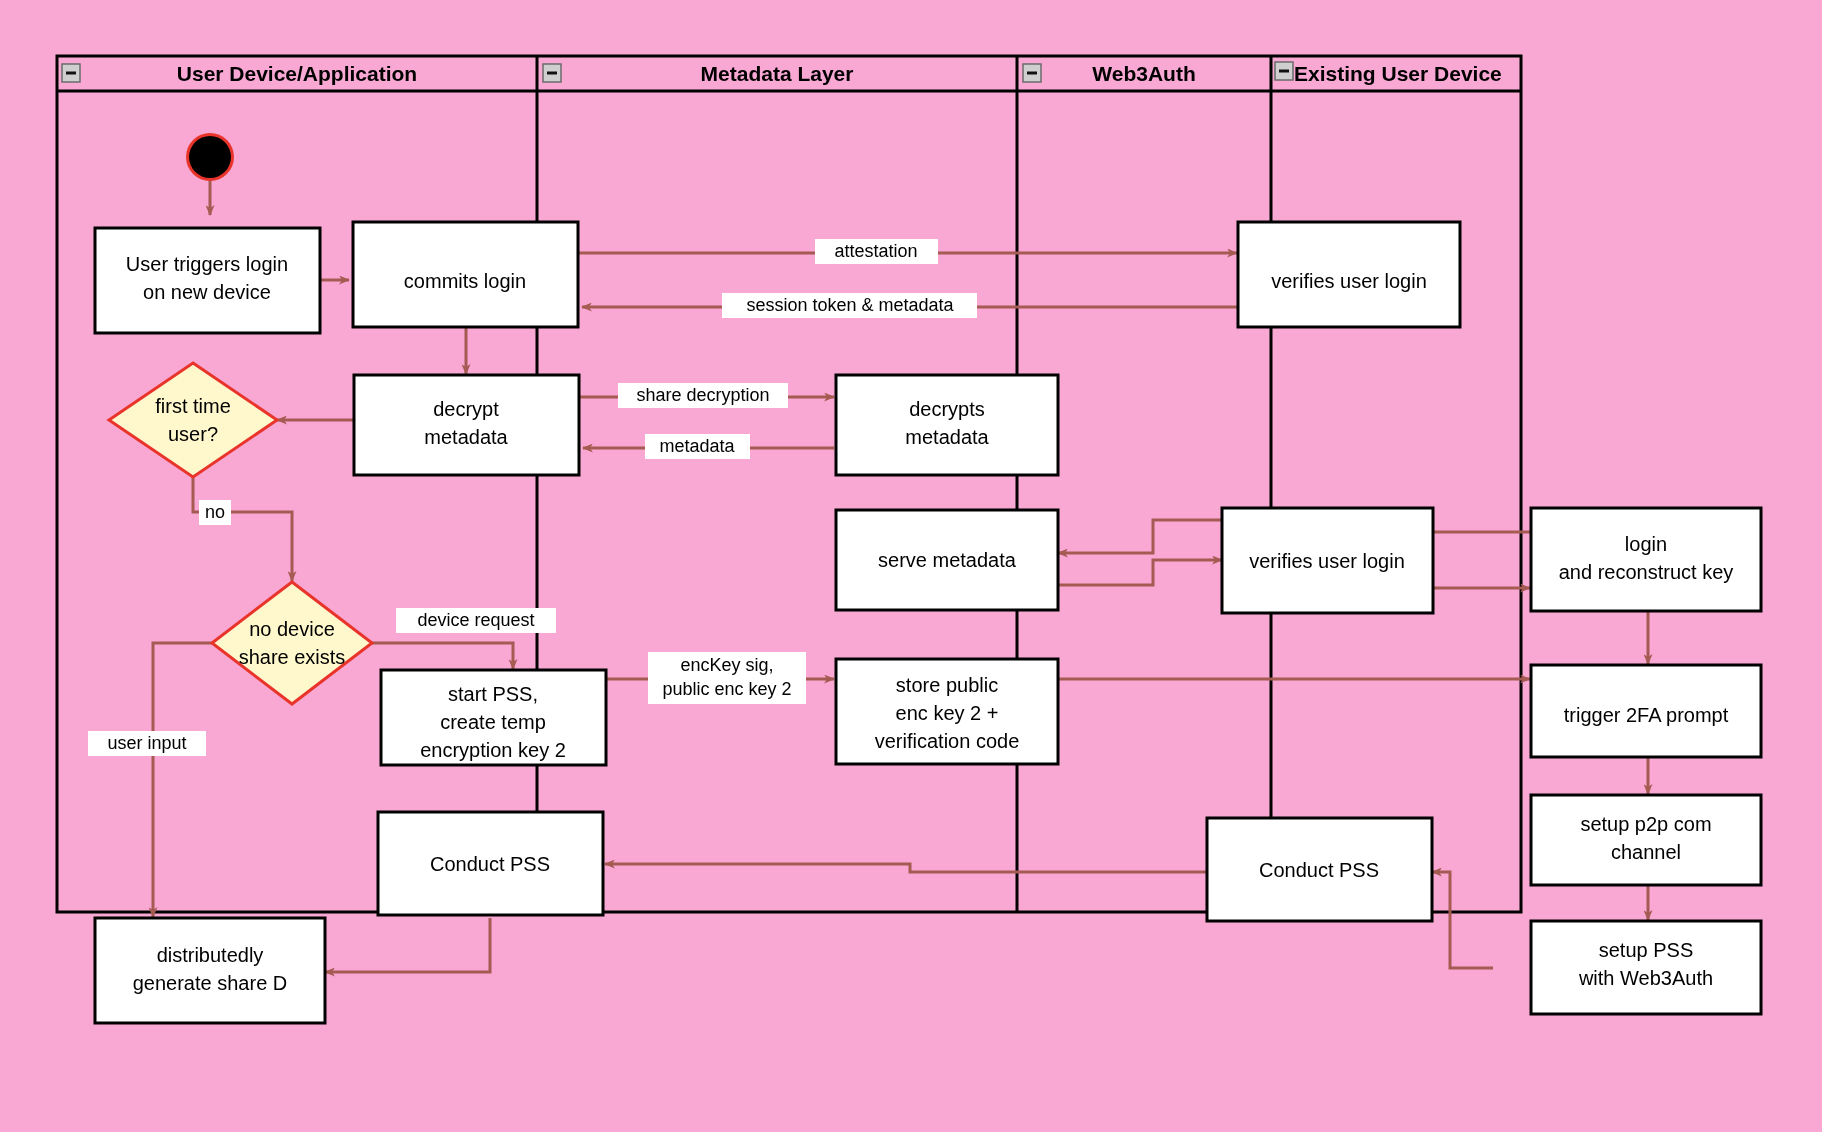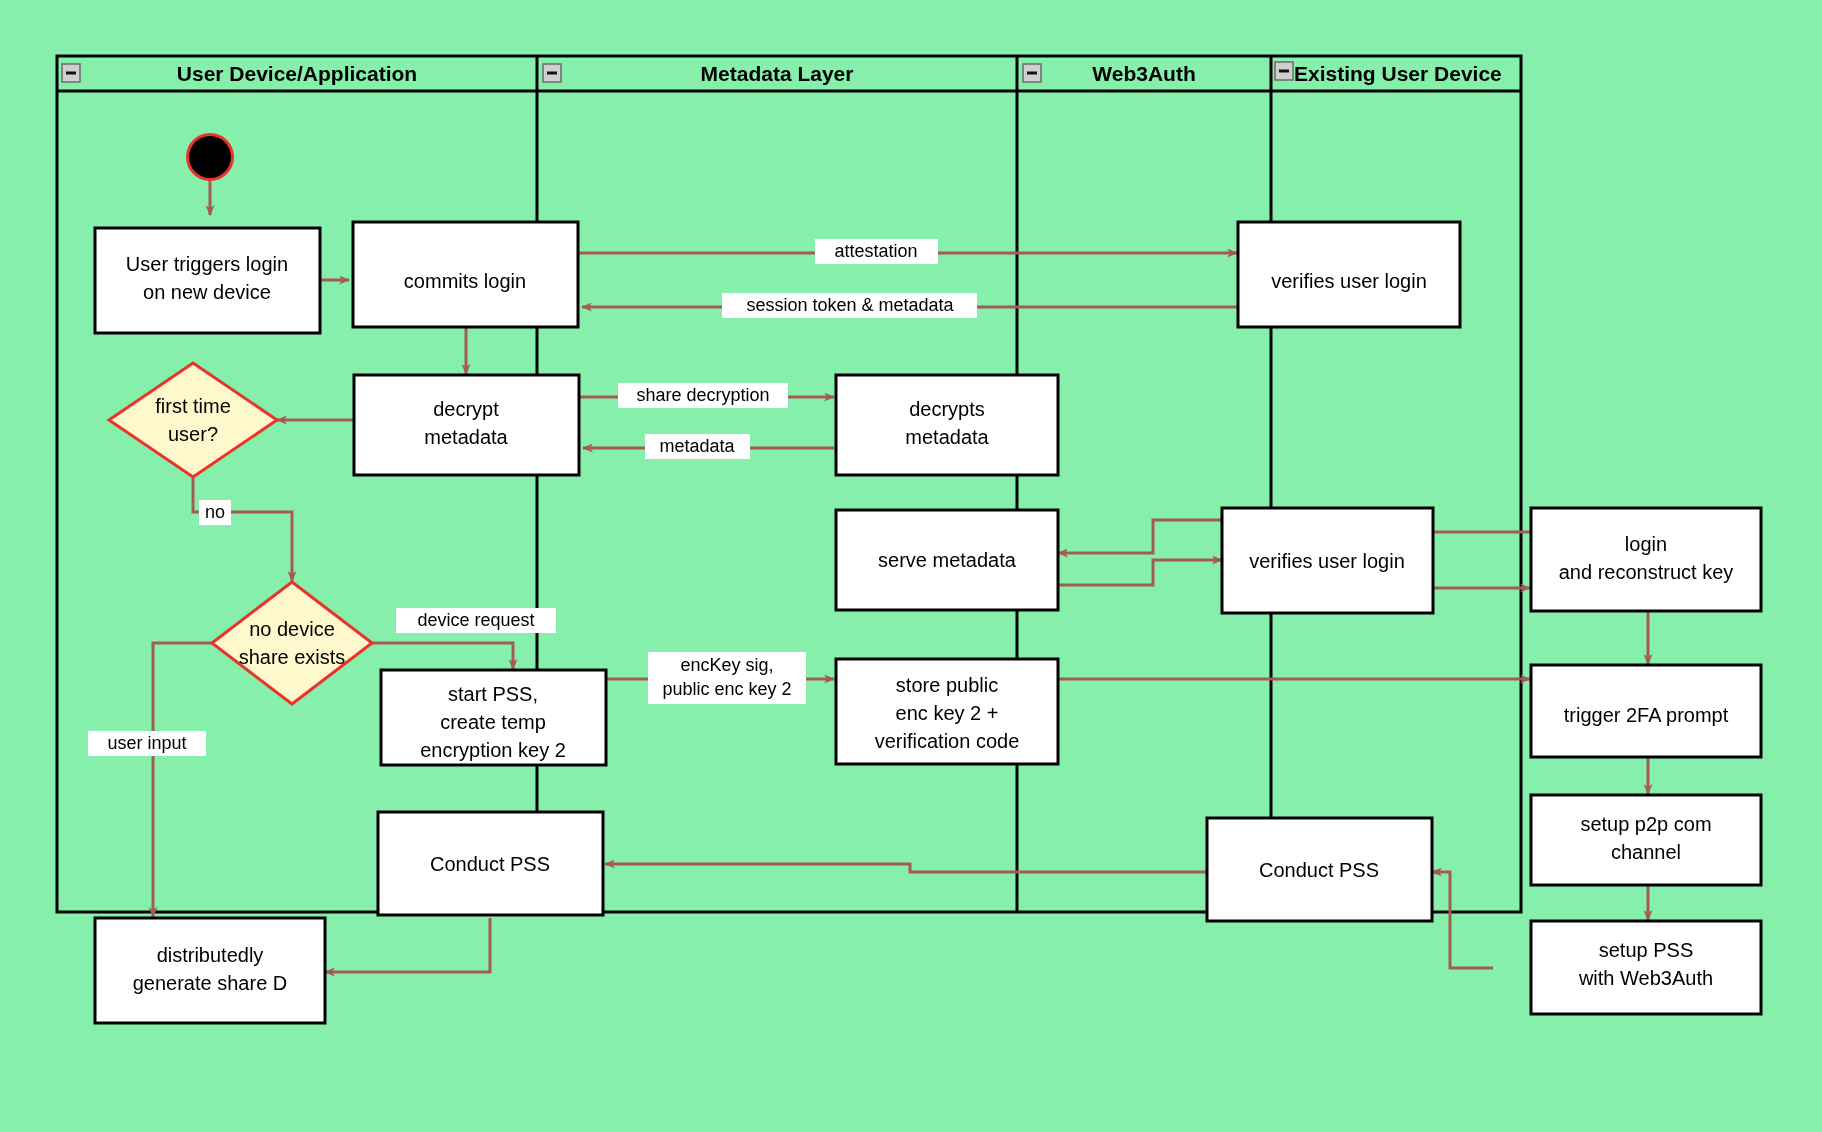--- a/index.html
+++ b/index.html
@@ -1,17 +1,17 @@
 <!DOCTYPE html>
 <html><head>
 <meta charset="utf-8">
 <style>
   html,body{margin:0;padding:0;background:#ffffff;}
   body{width:1822px;height:1132px;font-family:"Liberation Sans",sans-serif;overflow:hidden;}
-  #stage{position:relative;width:1822px;height:1132px;background:#86efac;}
+  #stage{position:relative;width:1822px;height:1132px;background:#f9a8d4;}
   svg{display:block;}
   .lane-title{font-family:"Liberation Sans",sans-serif;font-size:21px;font-weight:bold;fill:#000;}
   .node-label{font-family:"Liberation Sans",sans-serif;font-size:20px;fill:#000;}
   .edge-label{font-family:"Liberation Sans",sans-serif;font-size:18px;fill:#000;}
   .box{fill:#ffffff;stroke:#000000;stroke-width:3;}
   .diamond{fill:#fff8cc;stroke:#e8342a;stroke-width:3;}
   .lane-frame{fill:none;stroke:#000000;stroke-width:3;}
   .lane-div{stroke:#000000;stroke-width:3;}
   .edge{stroke:#a55a52;stroke-width:3;fill:none;}
   .start-dot-outer{fill:#e8342a;}

